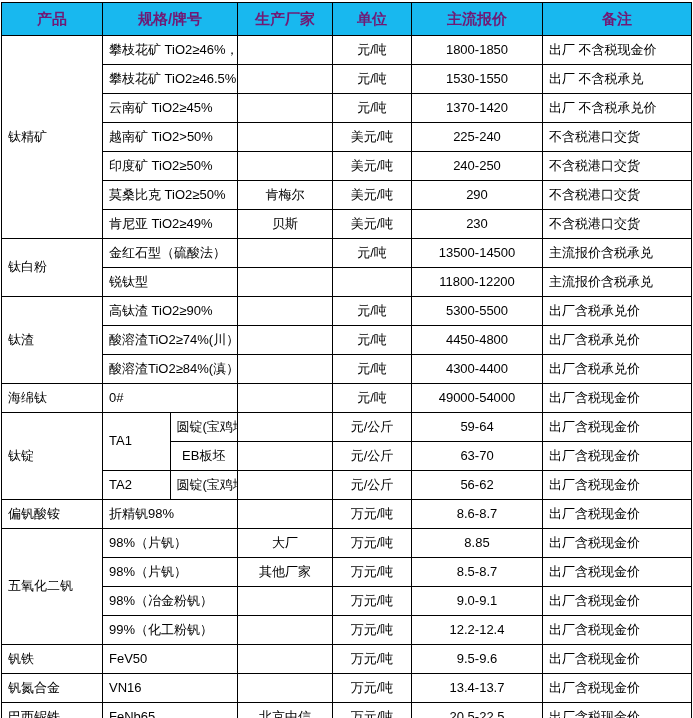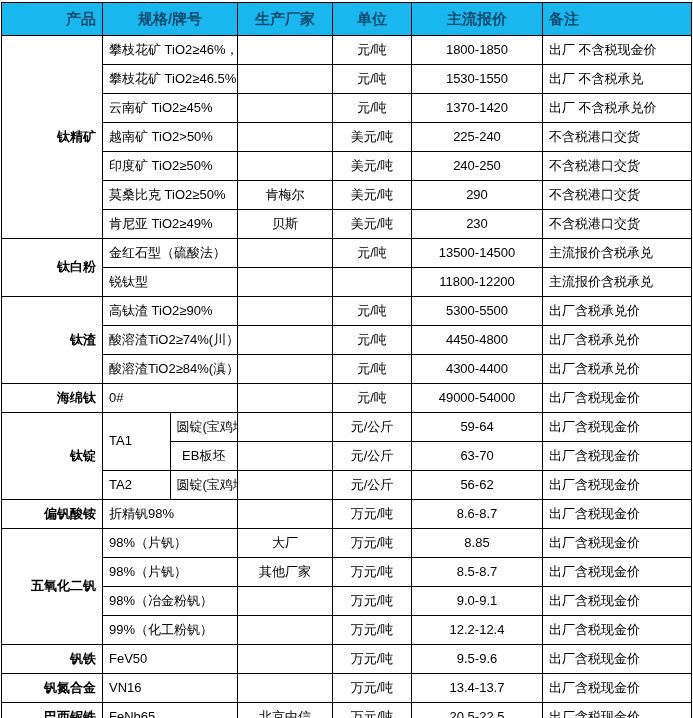--- a/index.html
+++ b/index.html
@@ -27,26 +27,27 @@
     padding: 0 6px;
     height: 28px;
     line-height: 1.15;
     vertical-align: middle;
     font-size: 13px;
     overflow: hidden;
     white-space: nowrap;
   }
   table.price-table thead th {
     background: #18b8ef;
-    color: #0c4a6e;
+    color: #701a75;
     font-weight: bold;
+    text-align: center;
     height: 32px;
     font-size: 15px;
   }
-  .col-product   { width: 88px;  text-align: right; font-weight: bold; }
+  .col-product   { width: 88px;  text-align: left; font-weight: normal; }
   .col-spec      { text-align: left; }
   .col-factory   { width: 82px;  text-align: center; }
   .col-unit      { width: 66px;  text-align: center; }
   .col-price     { width: 118px; text-align: center; }
   .col-remark    { width: 136px; text-align: left; }
   .spec-split-left  { width: 132px; text-align: left; margin-top: 20px; }
   .spec-split-right { width: 110px; text-align: center; }
 </style>
 </head>
 <body>

